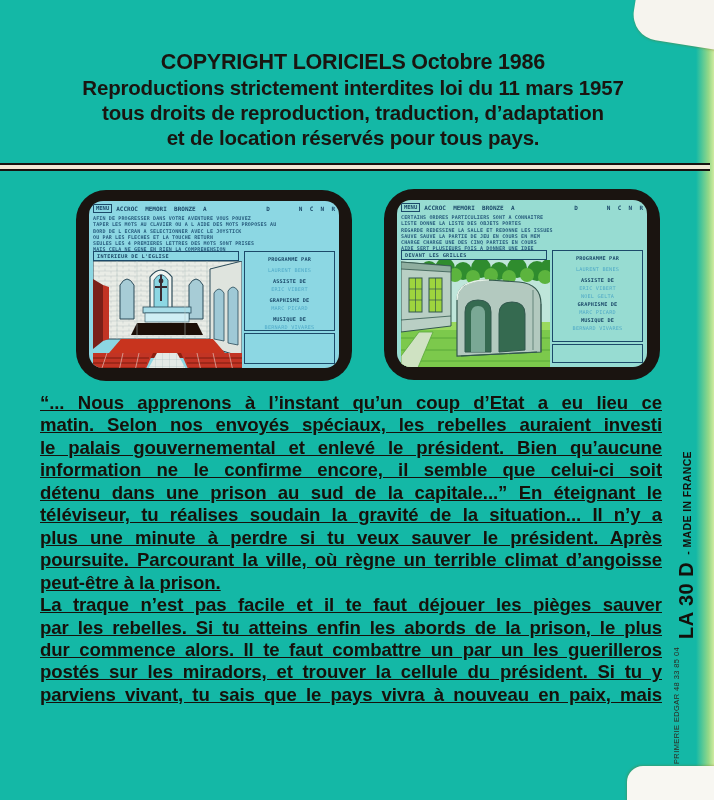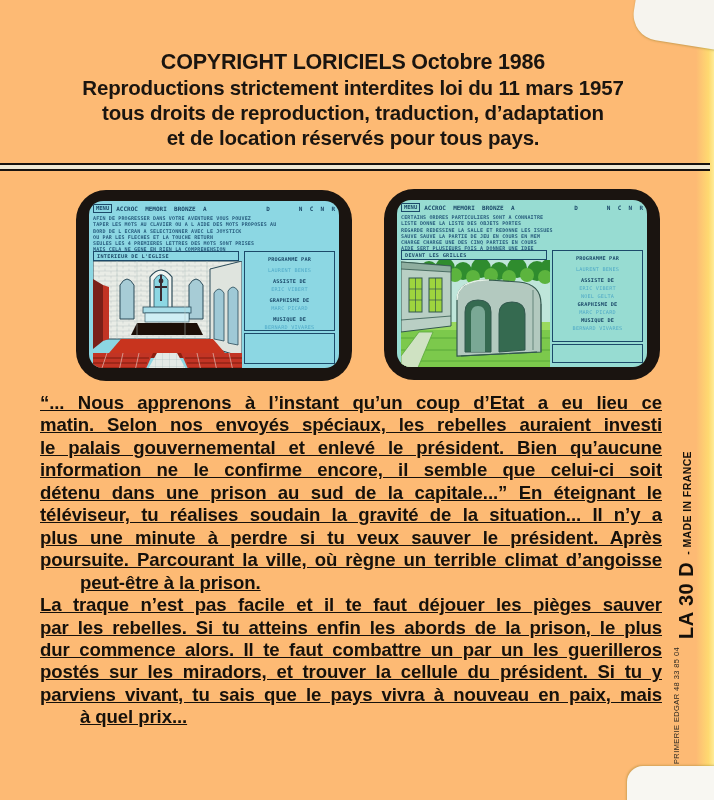--- a/index.html
+++ b/index.html
@@ -1,18 +1,18 @@
 <!DOCTYPE html>
 <html><head>
 <meta charset="utf-8">
 <style>
   html,body{margin:0;padding:0;background:#888;}
   .cover{
     position:relative;width:714px;height:800px;overflow:hidden;
-    background:#fdba74;
+    background:#14b8a6;
     font-family:"Liberation Sans",sans-serif;color:#17120c;
   }
   
   .fold{position:absolute;right:0;top:0;width:18px;height:100%;
     background:linear-gradient(90deg, rgba(255,244,120,0) 0%, rgba(255,243,110,.55) 70%, rgba(255,248,160,.8) 100%);}
   
   .corner-tr{position:absolute;left:634px;top:-16px;width:120px;height:62px;background:#f6f4ee;
     transform:rotate(9deg);border-radius:4px 0 0 26px;box-shadow:0 1px 2px rgba(120,110,20,.35);}
   .corner-br{position:absolute;left:627px;top:766px;width:100px;height:40px;background:#f8f7f2;
     border-radius:16px 0 0 4px;box-shadow:-1px -1px 2px rgba(120,110,20,.3);}
@@ -49,21 +49,21 @@
   .panel.top-r{top:0;height:92px;}
   .panel.bot-r{top:94px;bottom:0;}
   .cr{font:700 5.2px/8px "DejaVu Sans Mono",monospace;color:#1c4a6a;text-align:center;
     white-space:nowrap;letter-spacing:.2px;}
   .cr.lt{color:#4aa6c6;font-weight:400;opacity:.9;}
   .cr.gap{margin-top:3px;}
   
   .story{position:absolute;left:40px;top:392px;width:622px;
     font-weight:700;font-size:18.6px;line-height:22.45px;letter-spacing:-.1px;color:#16110b;}
   .story .line{text-align:justify;text-align-last:justify;text-decoration:underline;}
-  .story .line.last{text-align-last:left;margin-left:40px;}
+  .story .line.last{text-align-last:left;}
   
   .made-in{position:absolute;left:571px;top:532px;width:230px;height:26px;
     transform:rotate(-90deg);display:flex;align-items:center;justify-content:center;gap:7px;color:#14100b;}
   .made-in .code{font-weight:600;font-size:20px;letter-spacing:.5px;}
   .made-in .country{font-weight:700;font-size:10.5px;letter-spacing:.4px;padding-top:2px;}
   .printer{position:absolute;left:591px;top:700px;width:170px;height:11px;
     transform:rotate(-90deg);font:400 7.5px/11px "Liberation Sans",sans-serif;
     letter-spacing:.4px;color:#2c2820;text-align:center;white-space:nowrap;}
 </style>
 </head>
@@ -250,21 +250,20 @@
     <div class="line">détenu dans une prison au sud de la capitale...” En éteignant le</div>
     <div class="line">téléviseur, tu réalises soudain la gravité de la situation... Il n’y a</div>
     <div class="line">plus une minute à perdre si tu veux sauver le président. Après</div>
     <div class="line">poursuite. Parcourant la ville, où règne un terrible climat d’angoisse</div>
     <div class="line last">peut-être à la prison.</div>
     <div class="line">La traque n’est pas facile et il te faut déjouer les pièges sauver</div>
     <div class="line">par les rebelles. Si tu atteins enfin les abords de la prison, le plus</div>
     <div class="line">dur commence alors. Il te faut combattre un par un les guerilleros</div>
     <div class="line">postés sur les miradors, et trouver la cellule du président. Si tu y</div>
     <div class="line">parviens vivant, tu sais que le pays vivra à nouveau en paix, mais</div>
-    <div class="line last">à quel prix...</div>
   </div>
 
   <div class="made-in">
     <span class="code">LA 30 D</span>
     <span class="country">- MADE IN FRANCE</span>
   </div>
   <div class="printer">PRIMERIE EDGAR 48 33 85 04</div>
 
   <div class="corner-tr"></div>
   <div class="corner-br"></div>

